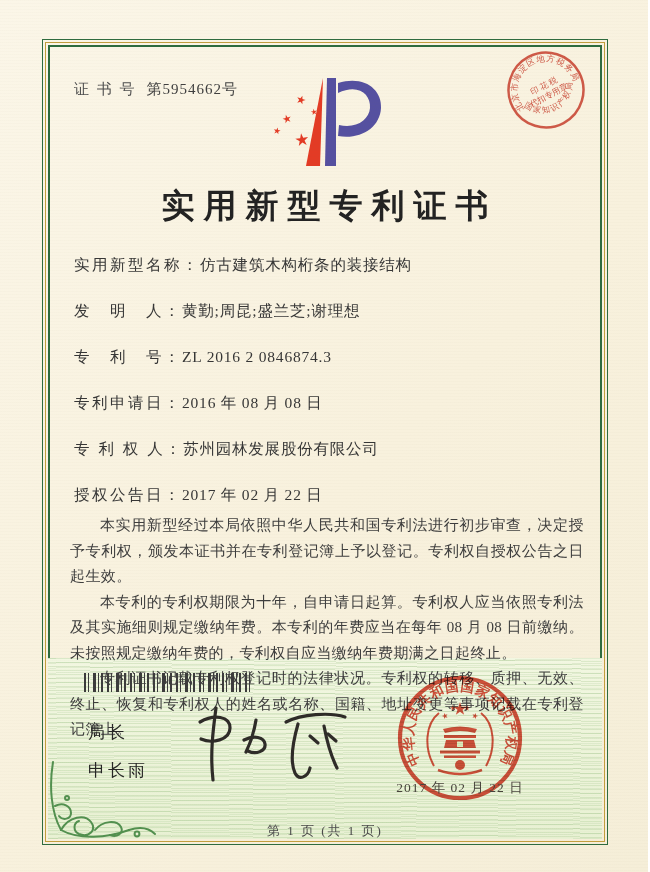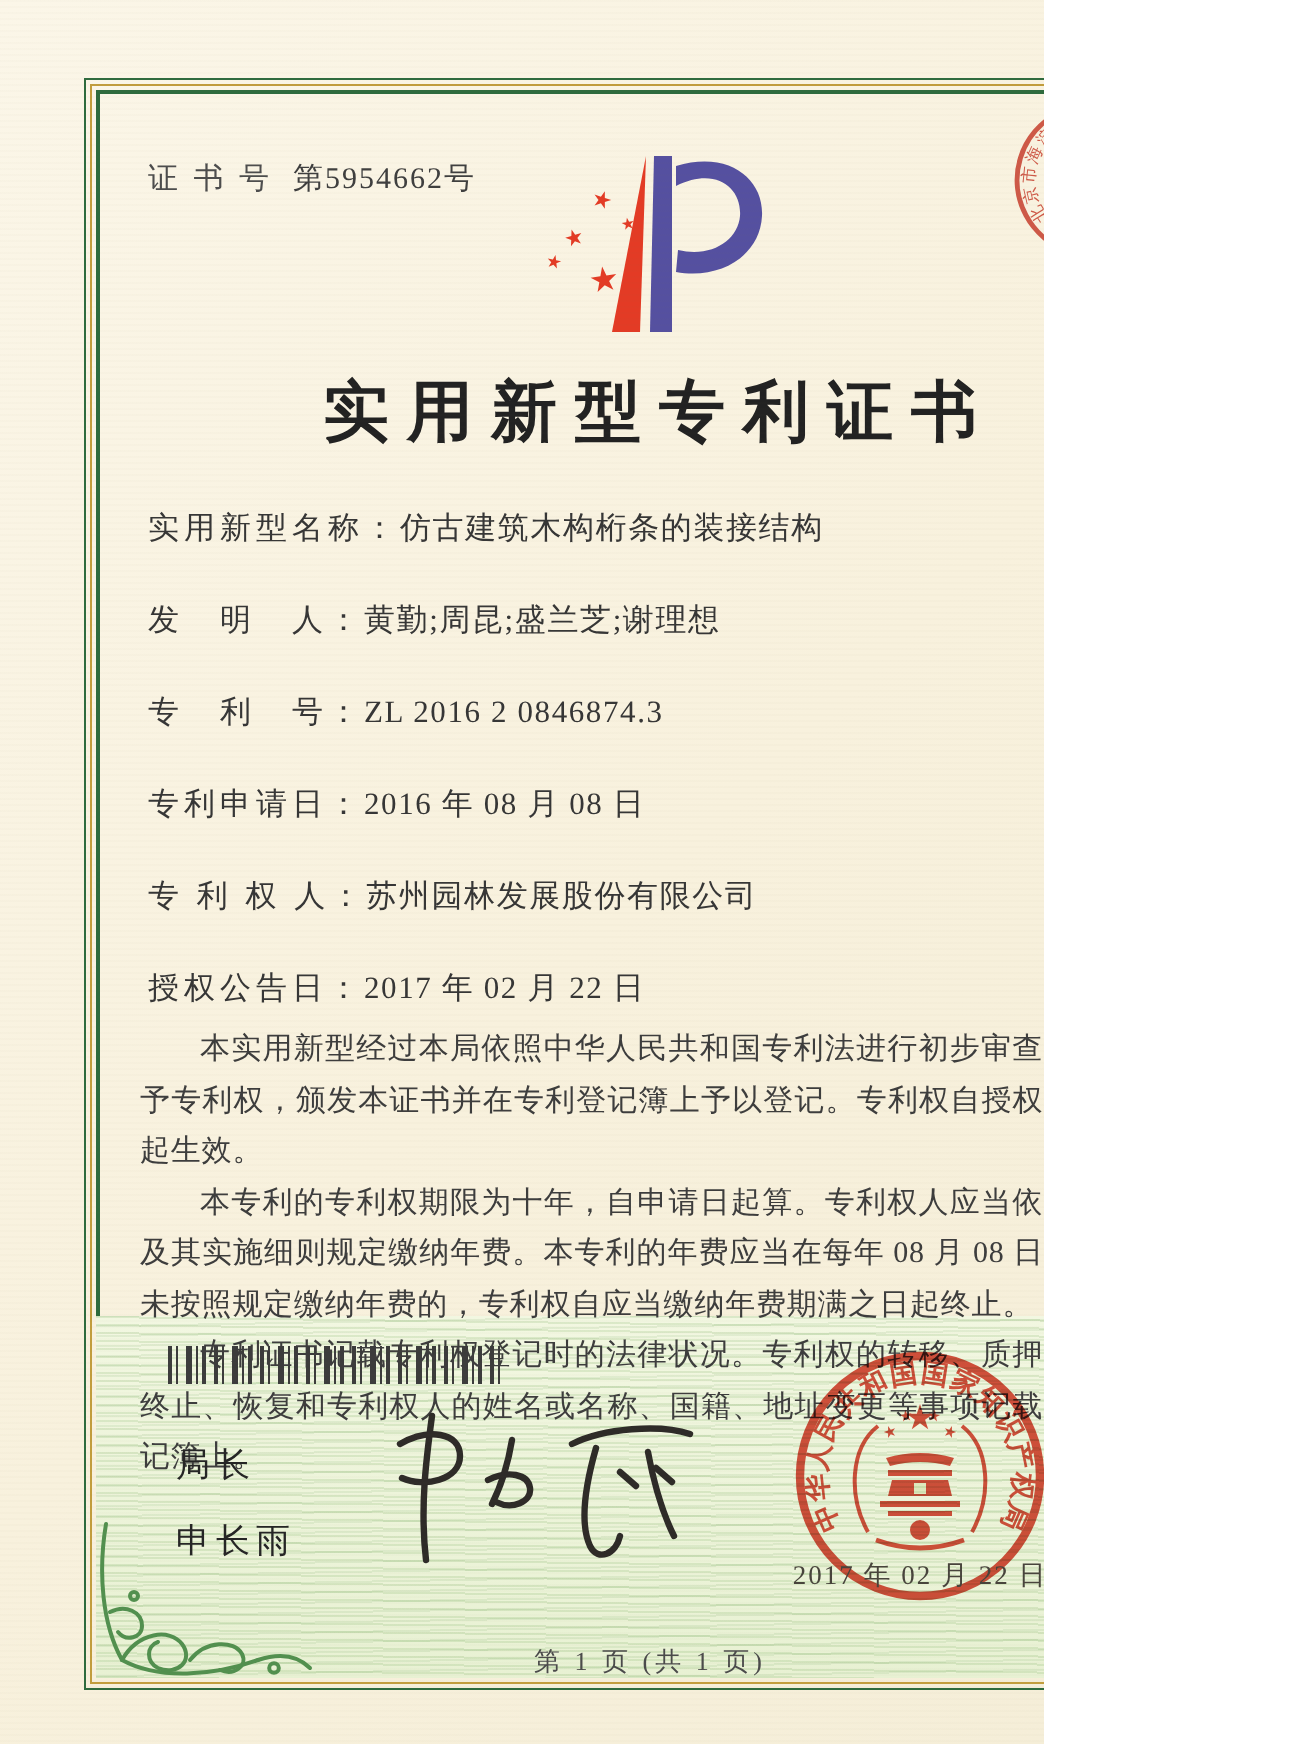--- a/index.html
+++ b/index.html
@@ -1,17 +1,17 @@
 <!DOCTYPE html>
 <html><head>
 <meta charset="utf-8">
 <style>
   html,body{margin:0;padding:0;}
   .page{
-    position:relative;width:522px;height:872px;overflow:hidden;
+    position:relative;width:648px;height:872px;overflow:hidden;
     background:linear-gradient(135deg,#fbf6e8 0%,#f8f1dd 55%,#f5eed8 100%);
     font-family:"Liberation Serif","DejaVu Serif",serif;
   }
   .page::after{content:"";position:absolute;inset:0;pointer-events:none;
     background:repeating-linear-gradient(180deg,rgba(120,110,70,.02) 0 1px,transparent 1px 3px);}
   
   .frame{position:absolute;left:42px;top:39px;width:564px;height:804px;border:1px solid #2e6b3e;}
   .frame .mid{position:absolute;inset:2px;border:1px solid #c29d3d;}
   .frame .inner{position:absolute;inset:2px;border:2px solid #2e6b3e;}
   

